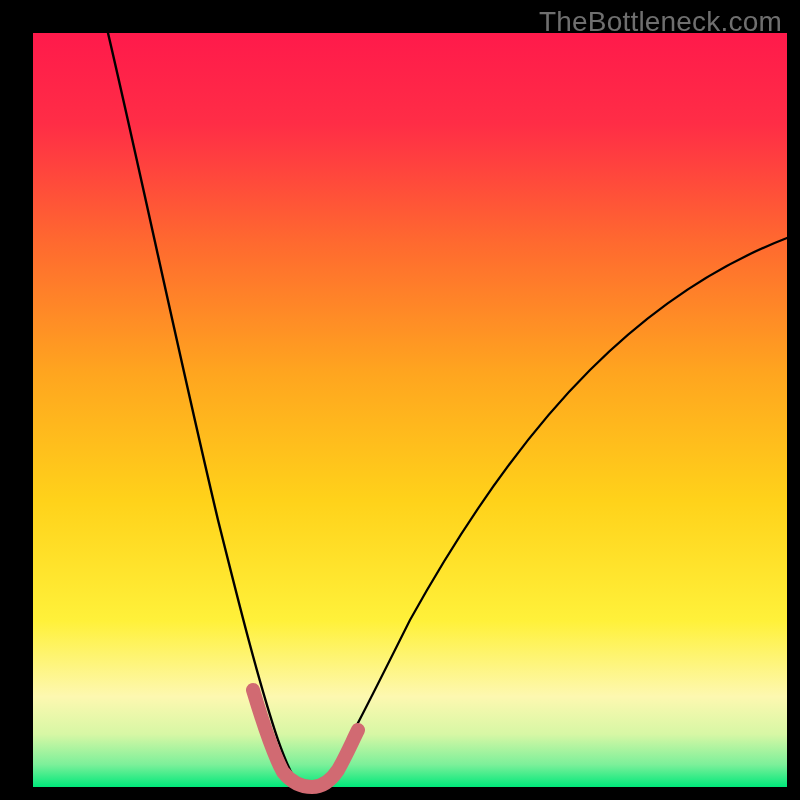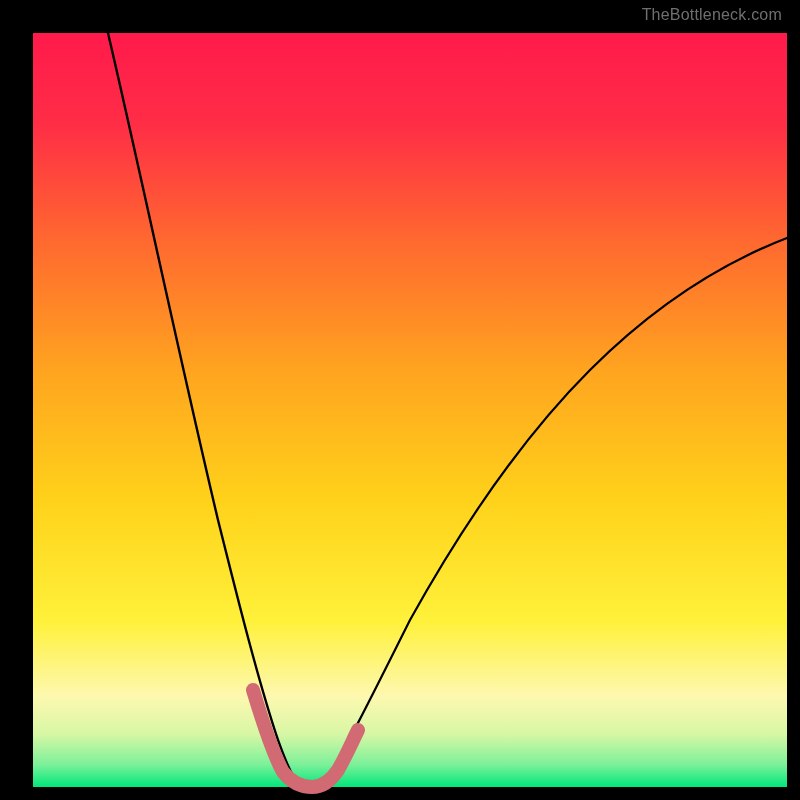--- a/index.html
+++ b/index.html
@@ -17,21 +17,21 @@
     top: 0;
     width: 800px;
     height: 800px;
     background: #000;
   }
   .watermark {
     position: absolute;
     top: 6px;
     right: 18px;
     color: #6f6f6f;
-    font-size: 16px;
+    font-size: 28px;
     letter-spacing: 0.2px;
     font-weight: 400;
     z-index: 10;
   }
   svg {
     position: absolute;
     left: 0;
     top: 0;
   }
 </style>

